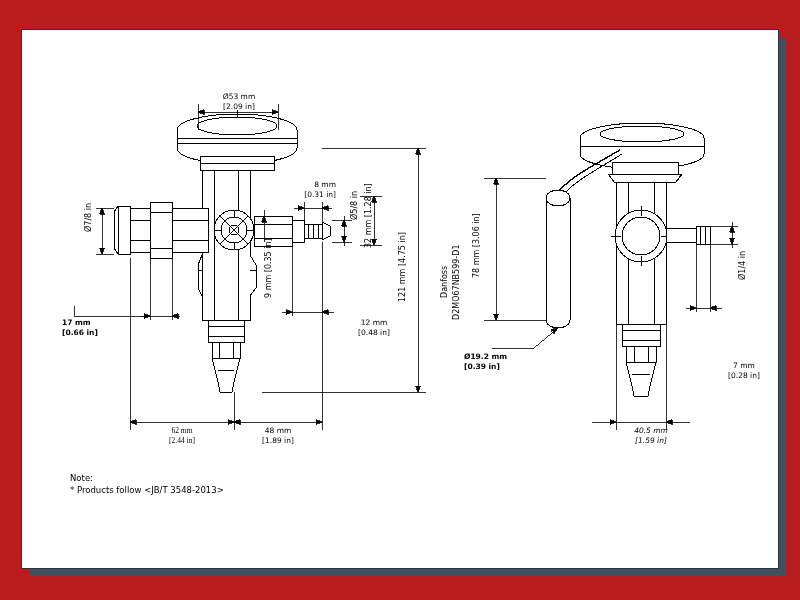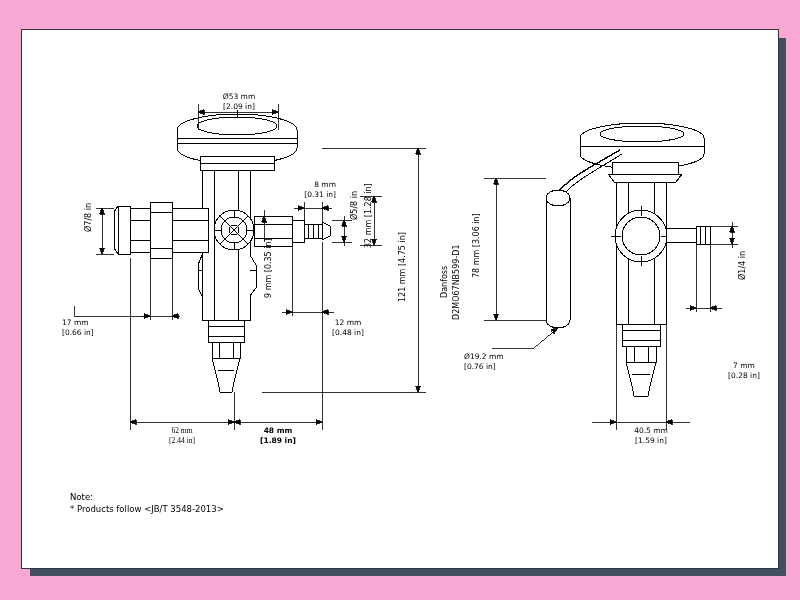--- a/index.html
+++ b/index.html
@@ -8,21 +8,21 @@
     background: #5c6d80;
     width: 800px;
     height: 600px;
     overflow: hidden;
     font-family: "DejaVu Sans", sans-serif;
   }
   #root {
     position: relative;
     width: 800px;
     height: 600px;
-    background: #f9a8d4;
+    background: #b91c1c;
   }
   .sheet {
     position: absolute;
     left: 22px;
     top: 30px;
     width: 756px;
     height: 538px;
     background: #ffffff;
     box-shadow: 0 0 0 1px #2b3540;
   }
@@ -44,21 +44,21 @@
   }
   .dwg {
     position: absolute;
     left: 0; top: 0;
     width: 756px;
     height: 538px;
   }
   .note {
     position: absolute;
     left: 48px;
-    top: 461px;
+    top: 442px;
     font-size: 8.5px;
     color: #000;
     line-height: 1.45;
     white-space: pre;
     font-family: "DejaVu Sans", sans-serif;
   }
   .vtext {
     position: absolute;
     font-size: 8px;
     color: #000;
@@ -68,21 +68,21 @@
   }
   .dimlabel {
     position: absolute;
     font-size: 7.5px;
     color: #000;
     line-height: 1.35;
     white-space: pre;
     text-align: center;
     font-family: "DejaVu Sans", sans-serif;
   }
-  .dimlabel.left { text-align: left; }
+  .dimlabel.left { text-align: left; font-weight: bold; }
   svg { display:block; }
 </style>
 </head>
 <body>
 
 <div id="root">
 
   <div class="shadow-right"></div>
   <div class="shadow-bottom"></div>
 
@@ -317,41 +317,41 @@
 
     <div class="vtext" style="left:342px; top:218px; transform: rotate(-90deg); line-height:1.3;">32 mm
 [1.28 in]</div>
 
     <div class="vtext" style="left:376px; top:272px; transform: rotate(-90deg); line-height:1.3;">121 mm
 [4.75 in]</div>
 
     <div class="vtext" style="left:242px; top:268px; transform: rotate(-90deg); line-height:1.3;">9 mm
 [0.35 in]</div>
 
-    <div class="dimlabel" style="left:300px; top:288px; width:52px;">12 mm
+    <div class="dimlabel" style="left:326px; top:288px; width:52px;">12 mm
 [0.48 in]</div>
 
     <div class="dimlabel" style="left:134px; top:396px; width:52px;font-family:Liberation Serif, serif;">62 mm
 [2.44 in]</div>
 
-    <div class="dimlabel" style="left:230px; top:396px; width:52px;font-weight:bold;">48 mm
+    <div class="dimlabel" style="left:230px; top:396px; width:52px;">48 mm
 [1.89 in]</div>
 
     <div class="vtext" style="left:450px; top:248px; transform: rotate(-90deg); line-height:1.3;">78 mm
 [3.06 in]</div>
 
     <div class="dimlabel left" style="left:442px; top:322px; width:70px;">Ø19.2 mm
-[0.76 in]</div>
+[0.39 in]</div>
 
     <div class="vtext" style="left:716px; top:250px; transform: rotate(-90deg);">Ø1/4 in</div>
 
     <div class="dimlabel" style="left:696px; top:284px; width:52px;margin-top:47px;">7 mm
 [0.28 in]</div>
 
-    <div class="dimlabel" style="left:598px; top:396px; width:62px;">40.5 mm
+    <div class="dimlabel" style="left:598px; top:396px; width:62px;font-style:italic;">40.5 mm
 [1.59 in]</div>
 
     <div class="vtext" style="left:418px; top:268px; transform: rotate(-90deg);">Danfoss</div>
     <div class="vtext" style="left:430px; top:290px; transform: rotate(-90deg);">D2MO67NB599-D1</div>
 
     <div class="note">Note:
 * Products follow &lt;JB/T 3548-2013&gt;</div>
 
   </div>
 </div>

